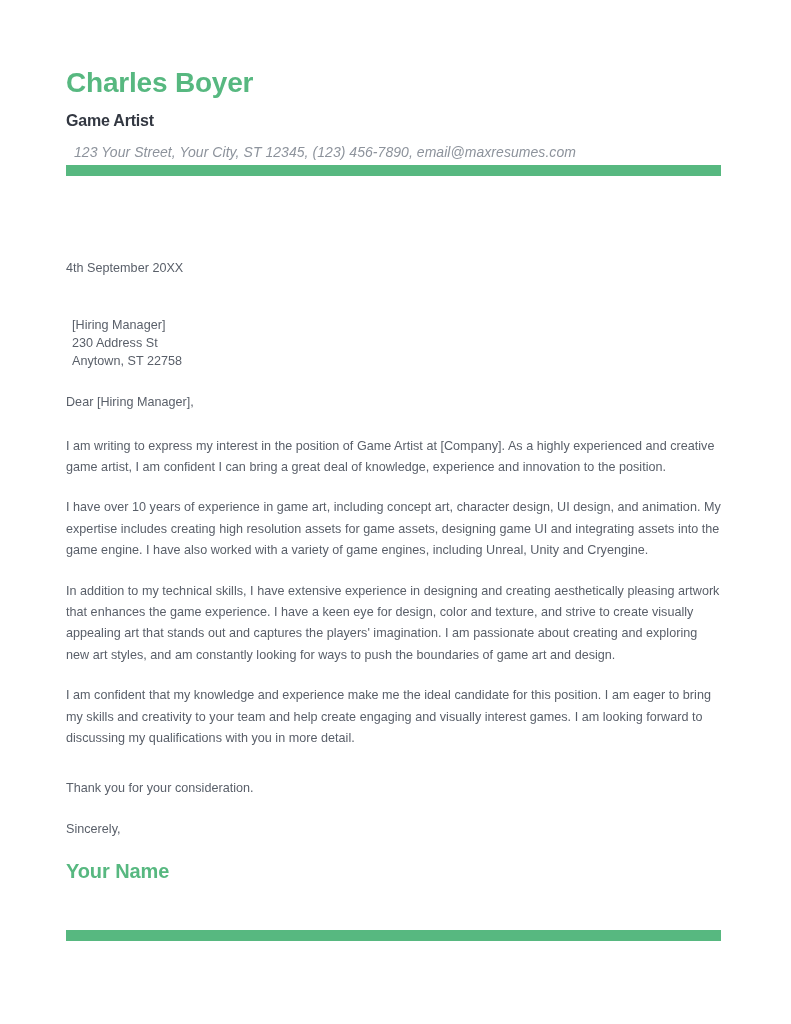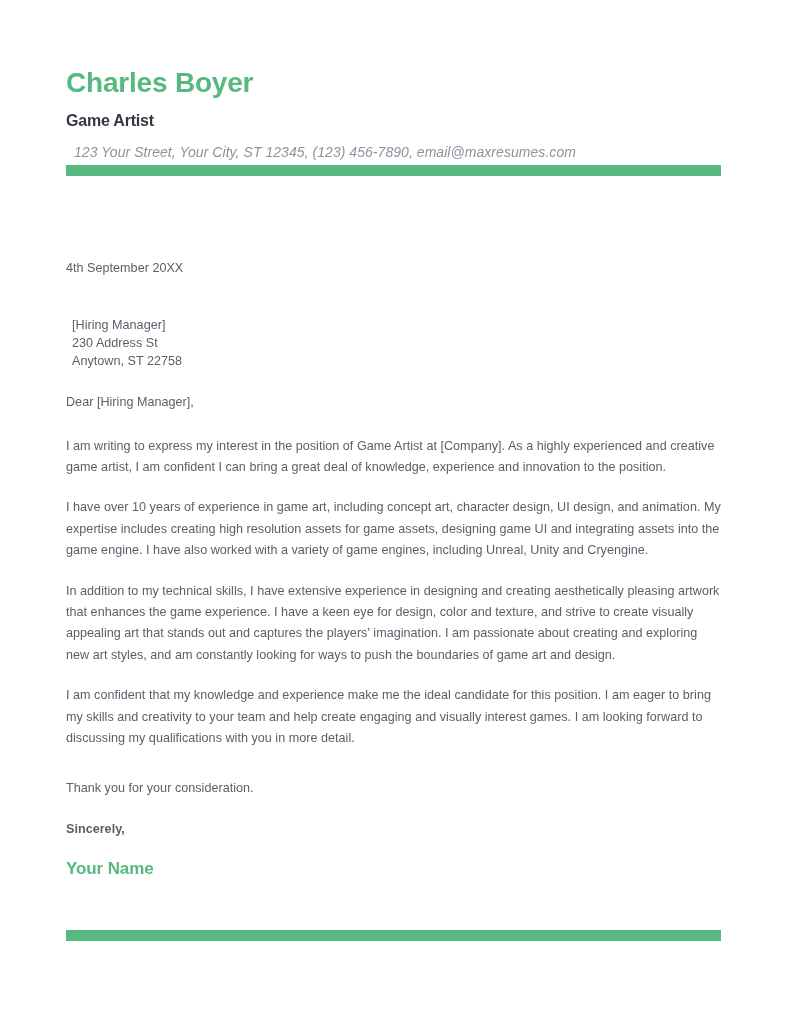--- a/index.html
+++ b/index.html
@@ -100,24 +100,23 @@
   }
   .body-paragraph {
     margin: 0 0 19px 0;
     text-align: left;
   }
   .closing-thanks {
     margin: 29px 0 19px 0;
   }
   .closing-sincerely {
     margin: 0 0 19px 0;
-    font-weight: bold;
   }
   .signature-name {
-    font-size: 17px;
+    font-size: 20px;
     font-weight: bold;
     color: #57b880;
     letter-spacing: -0.1px;
     line-height: 1.2;
     margin: 12px 0 0 0;
   }
 </style>
 </head>
 <body>
 

